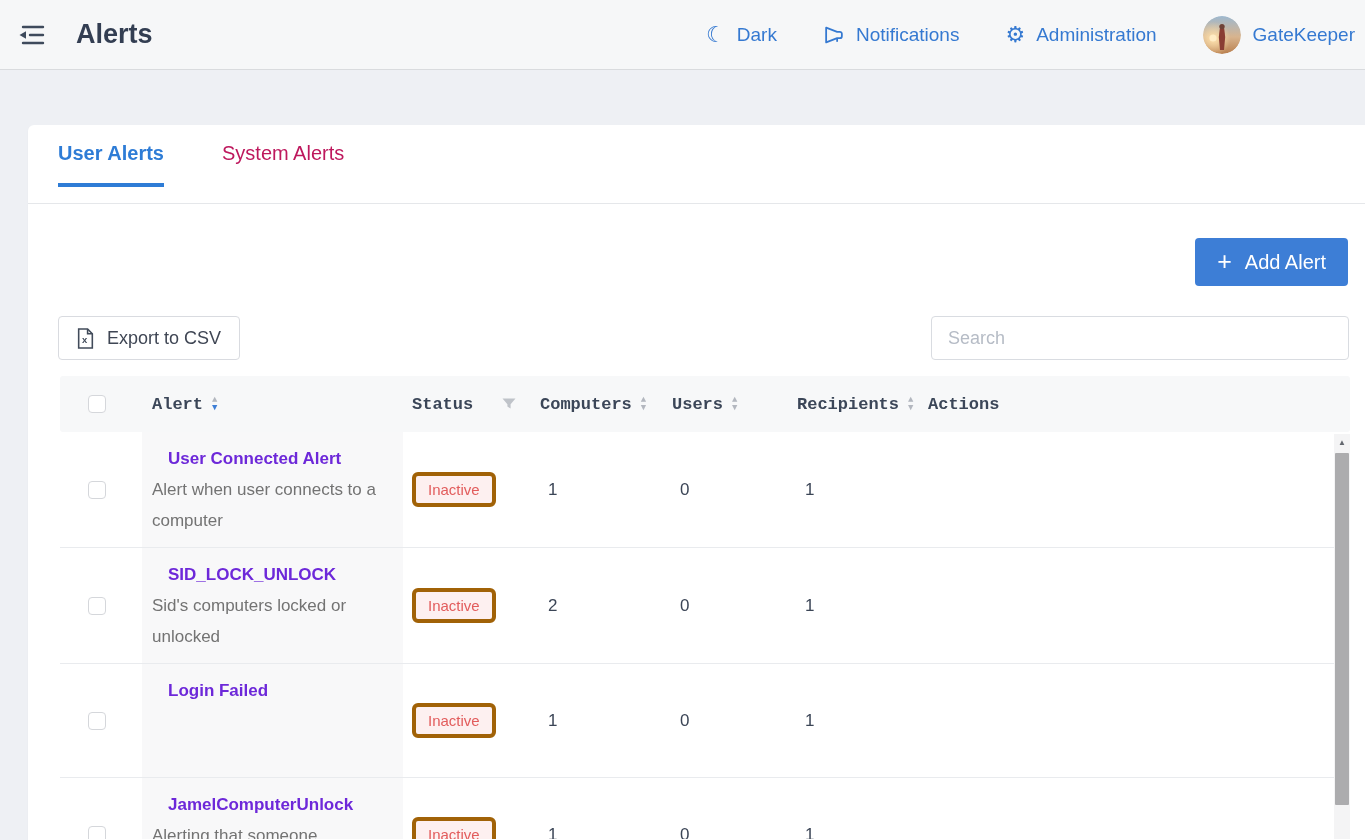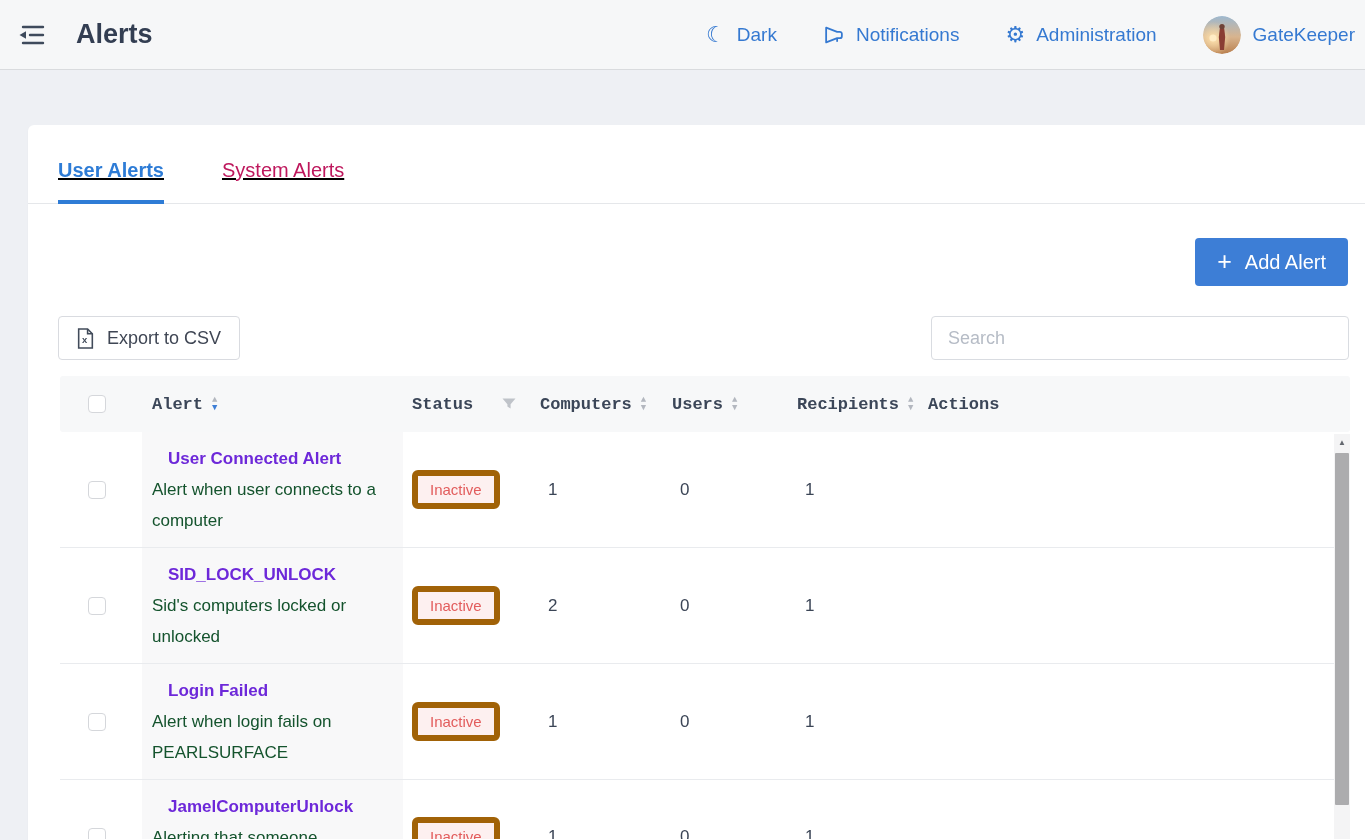--- a/index.html
+++ b/index.html
@@ -26,21 +26,21 @@
   .avatar { width:38px; height:38px; border-radius:50%; overflow:hidden; flex:0 0 auto; }
 
   
   .card {
     position:absolute; left:28px; top:125px; width:1337px; height:715px;
     background:#ffffff; border-radius:6px 0 0 0; overflow:hidden;
     box-shadow:0 1px 2px rgba(0,0,0,0.04);
   }
   .tabs-row {
     height:79px; border-bottom:1px solid #e5e7ea;
-    display:flex; align-items:flex-end; padding-left:30px; gap:58px;text-decoration:underline;
+    display:flex; align-items:center; padding-left:30px; gap:58px;
   }
   .tab { font-size:20px; padding-bottom:21px; position:relative; color:#be185d; cursor:pointer; }
   .tab.active { color:#2e7cd6; font-weight:700; }
   .tab.active::after {
     content:""; position:absolute; left:0; right:0; bottom:-1px; height:4px; background:#2e7cd6;
   }
 
   .add-row { display:flex; justify-content:flex-end; padding:34px 17px 0 0; }
   .btn-primary {
     height:48px; background:#3d7ed6; color:#fff; border:none; border-radius:4px;
@@ -85,24 +85,24 @@
 
   .checkbox {
     width:18px; height:18px; border:1px solid #d5d7db; border-radius:4px; background:#fff; cursor:pointer;
   }
 
   .tbody { position:relative; height:407px; overflow:hidden; }
   .tbody-row { display:flex; border-bottom:1px solid #e9ebee; min-height:114px; }
   .tbody-row .c-check { display:flex; align-items:center; padding-left:28px; }
   .tbody-row .c-alert { background:#f8f8f9; padding:11px 12px 11px 10px; }
   .alert-name { font-size:17px; font-weight:700; color:#6d28d9; line-height:31px;margin-left:16px; }
-  .alert-desc { font-size:17px; color:#14532d; line-height:31px; }
+  .alert-desc { font-size:17px; color:#737373; line-height:31px; }
   .tbody-row .c-status { display:flex; align-items:center; padding-left:9px; }
   .badge {
-    font-size:15px; color:#e25c5c; background:#fdf0f0; border:6px solid #a16207;
+    font-size:15px; color:#e25c5c; background:#fdf0f0; border:4px solid #a16207;
     border-radius:6px; padding:5px 12px; white-space:nowrap;
   }
   .c-num { display:flex; align-items:center; padding-left:20px; font-size:17px; color:#3b4556; }
 
   
   .scrollbar { position:absolute; top:2px; right:0; width:16px; height:405px; background:#f4f4f5; }
   .sb-btn { height:17px; display:flex; align-items:center; justify-content:center; font-size:8px; color:#64686f; cursor:pointer; }
   .sb-thumb { position:absolute; left:1px; top:19px; width:14px; height:352px; background:#acacae; border-radius:1px; cursor:pointer; }
 </style>
 </head>
@@ -273,21 +273,20 @@
     <div class="c-recip c-num">1</div>
     <div class="c-actions"></div>
   </div>
 
   <div class="tbody-row">
     <div class="c-check">
       <div class="checkbox"></div>
     </div>
     <div class="c-alert">
       <div class="alert-name">Login Failed</div>
-      <div class="alert-desc">Alert when login fails on PEARLSURFACE</div>
     </div>
     <div class="c-status">
       <span class="badge">Inactive</span>
     </div>
     <div class="c-comp c-num">1</div>
     <div class="c-users c-num">0</div>
     <div class="c-recip c-num">1</div>
     <div class="c-actions"></div>
   </div>
 

